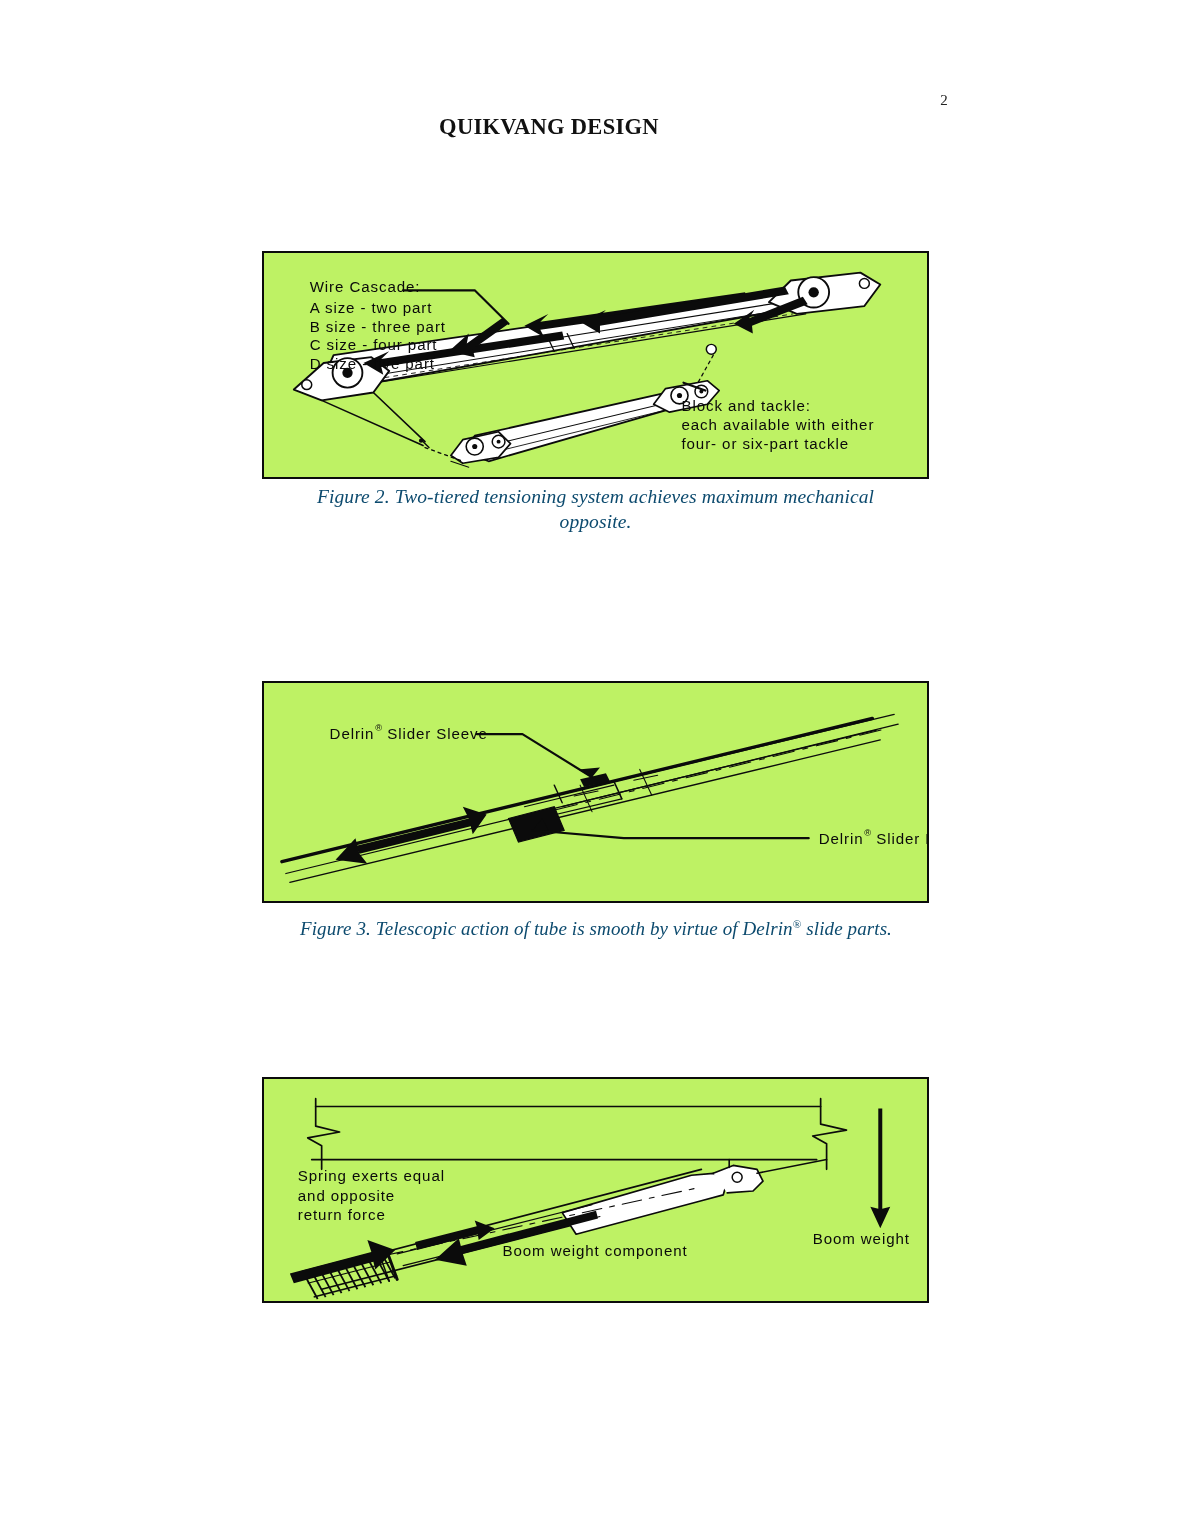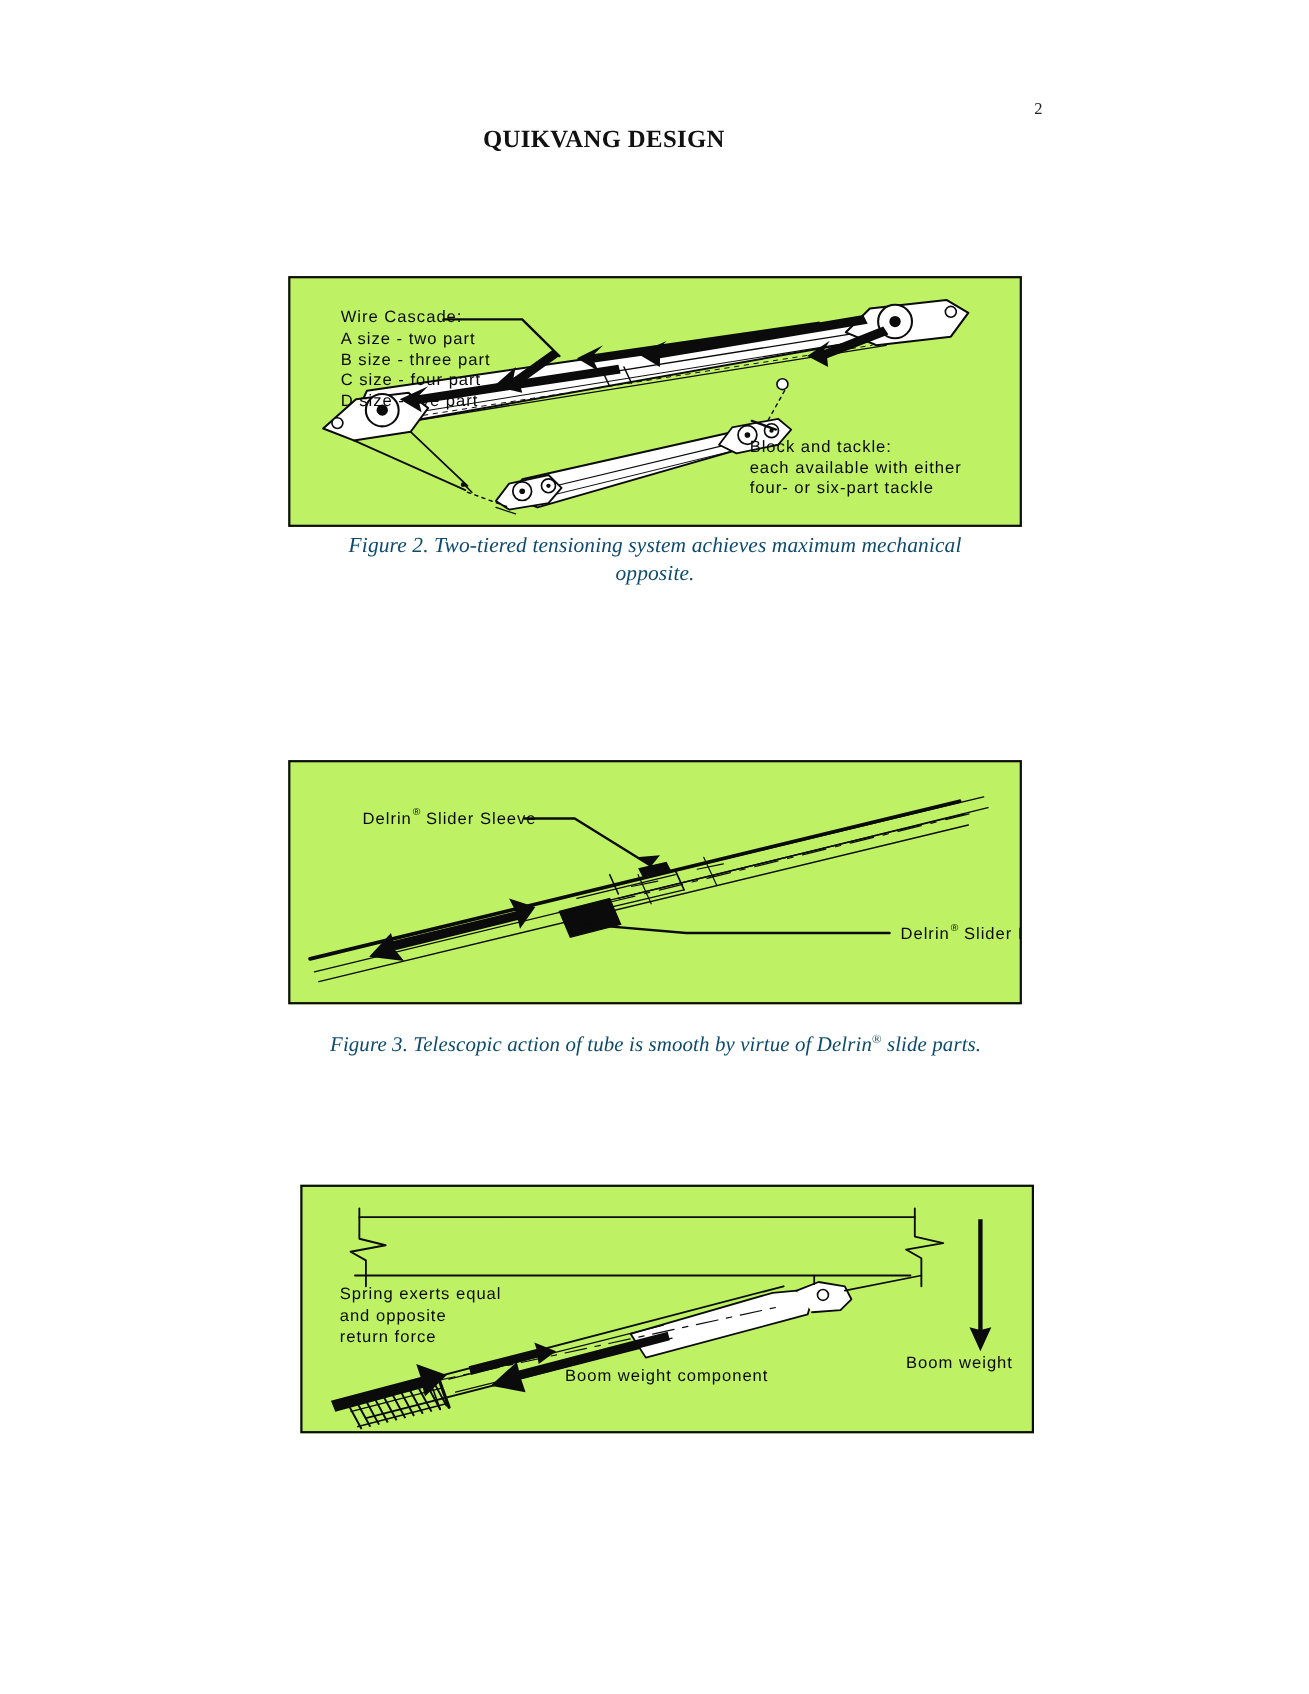--- a/index.html
+++ b/index.html
@@ -51,38 +51,38 @@
   }
 
   
   .fig-box {
     position: absolute;
     border: 2.6px solid #0b0b0b;
     background: #bef264;
     box-sizing: border-box;
   }
   #fig2-box { left: 262px; top: 251px; width: 667px; height: 228px; }
-  #fig3-box { left: 262px; top: 681px; width: 667px; height: 222px; margin-top: 10px; }
-  #fig4-box { left: 262px; top: 1077px; width: 667px; height: 226px; margin-left: 11px; }
+  #fig3-box { left: 262px; top: 681px; width: 667px; height: 222px; }
+  #fig4-box { left: 262px; top: 1077px; width: 667px; height: 226px; }
 
   .fig-svg { position: absolute; left: 0; top: 0; width: 100%; height: 100%; display: block; }
 
   
   .caption {
     position: absolute;
     text-align: center;
     font-family: "Liberation Serif", serif;
     font-style: italic;
     font-size: 19.5px;
     line-height: 25px;
     color: #0c4a6e;
     letter-spacing: 0.1px;
   }
   #cap2 { left: 262px; top: 484px; width: 667px; }
-  #cap3 { left: 240px; top: 912px; width: 712px; font-size: 19px; margin-top: 21px; }
+  #cap3 { left: 240px; top: 912px; width: 712px; font-size: 19px; }
   #cap4 { left: 262px; top: 1308px; width: 667px; }
   .cap-sup {
     font-size: 0.6em;
     vertical-align: super;
     font-style: normal;
   }
 
   
   svg text.lbl {
     font-family: "Liberation Sans", sans-serif;

